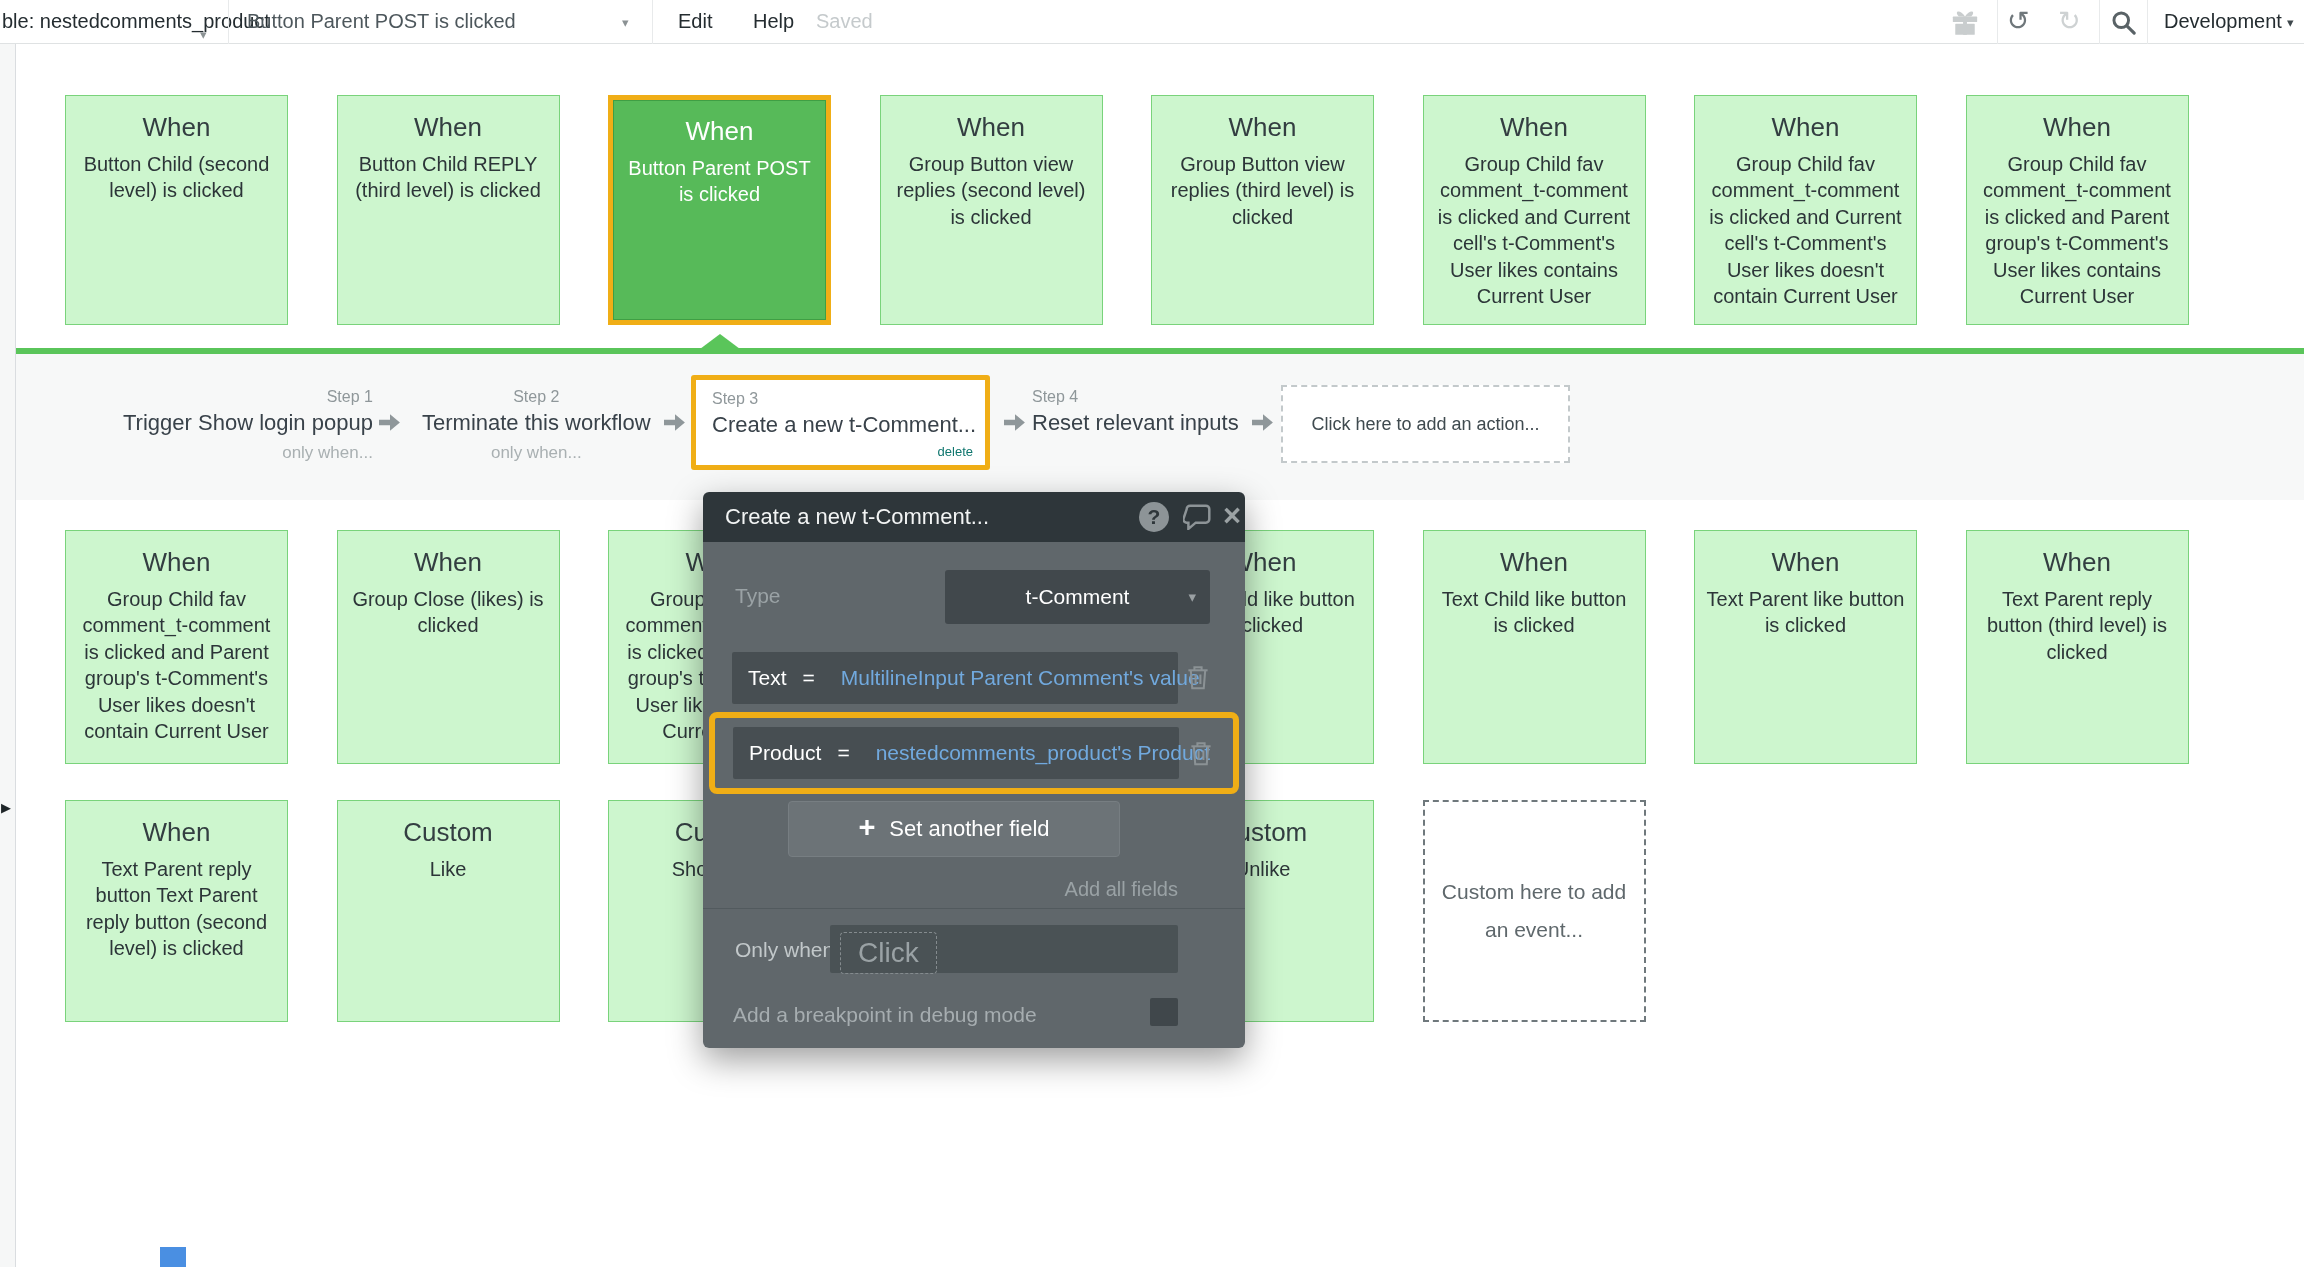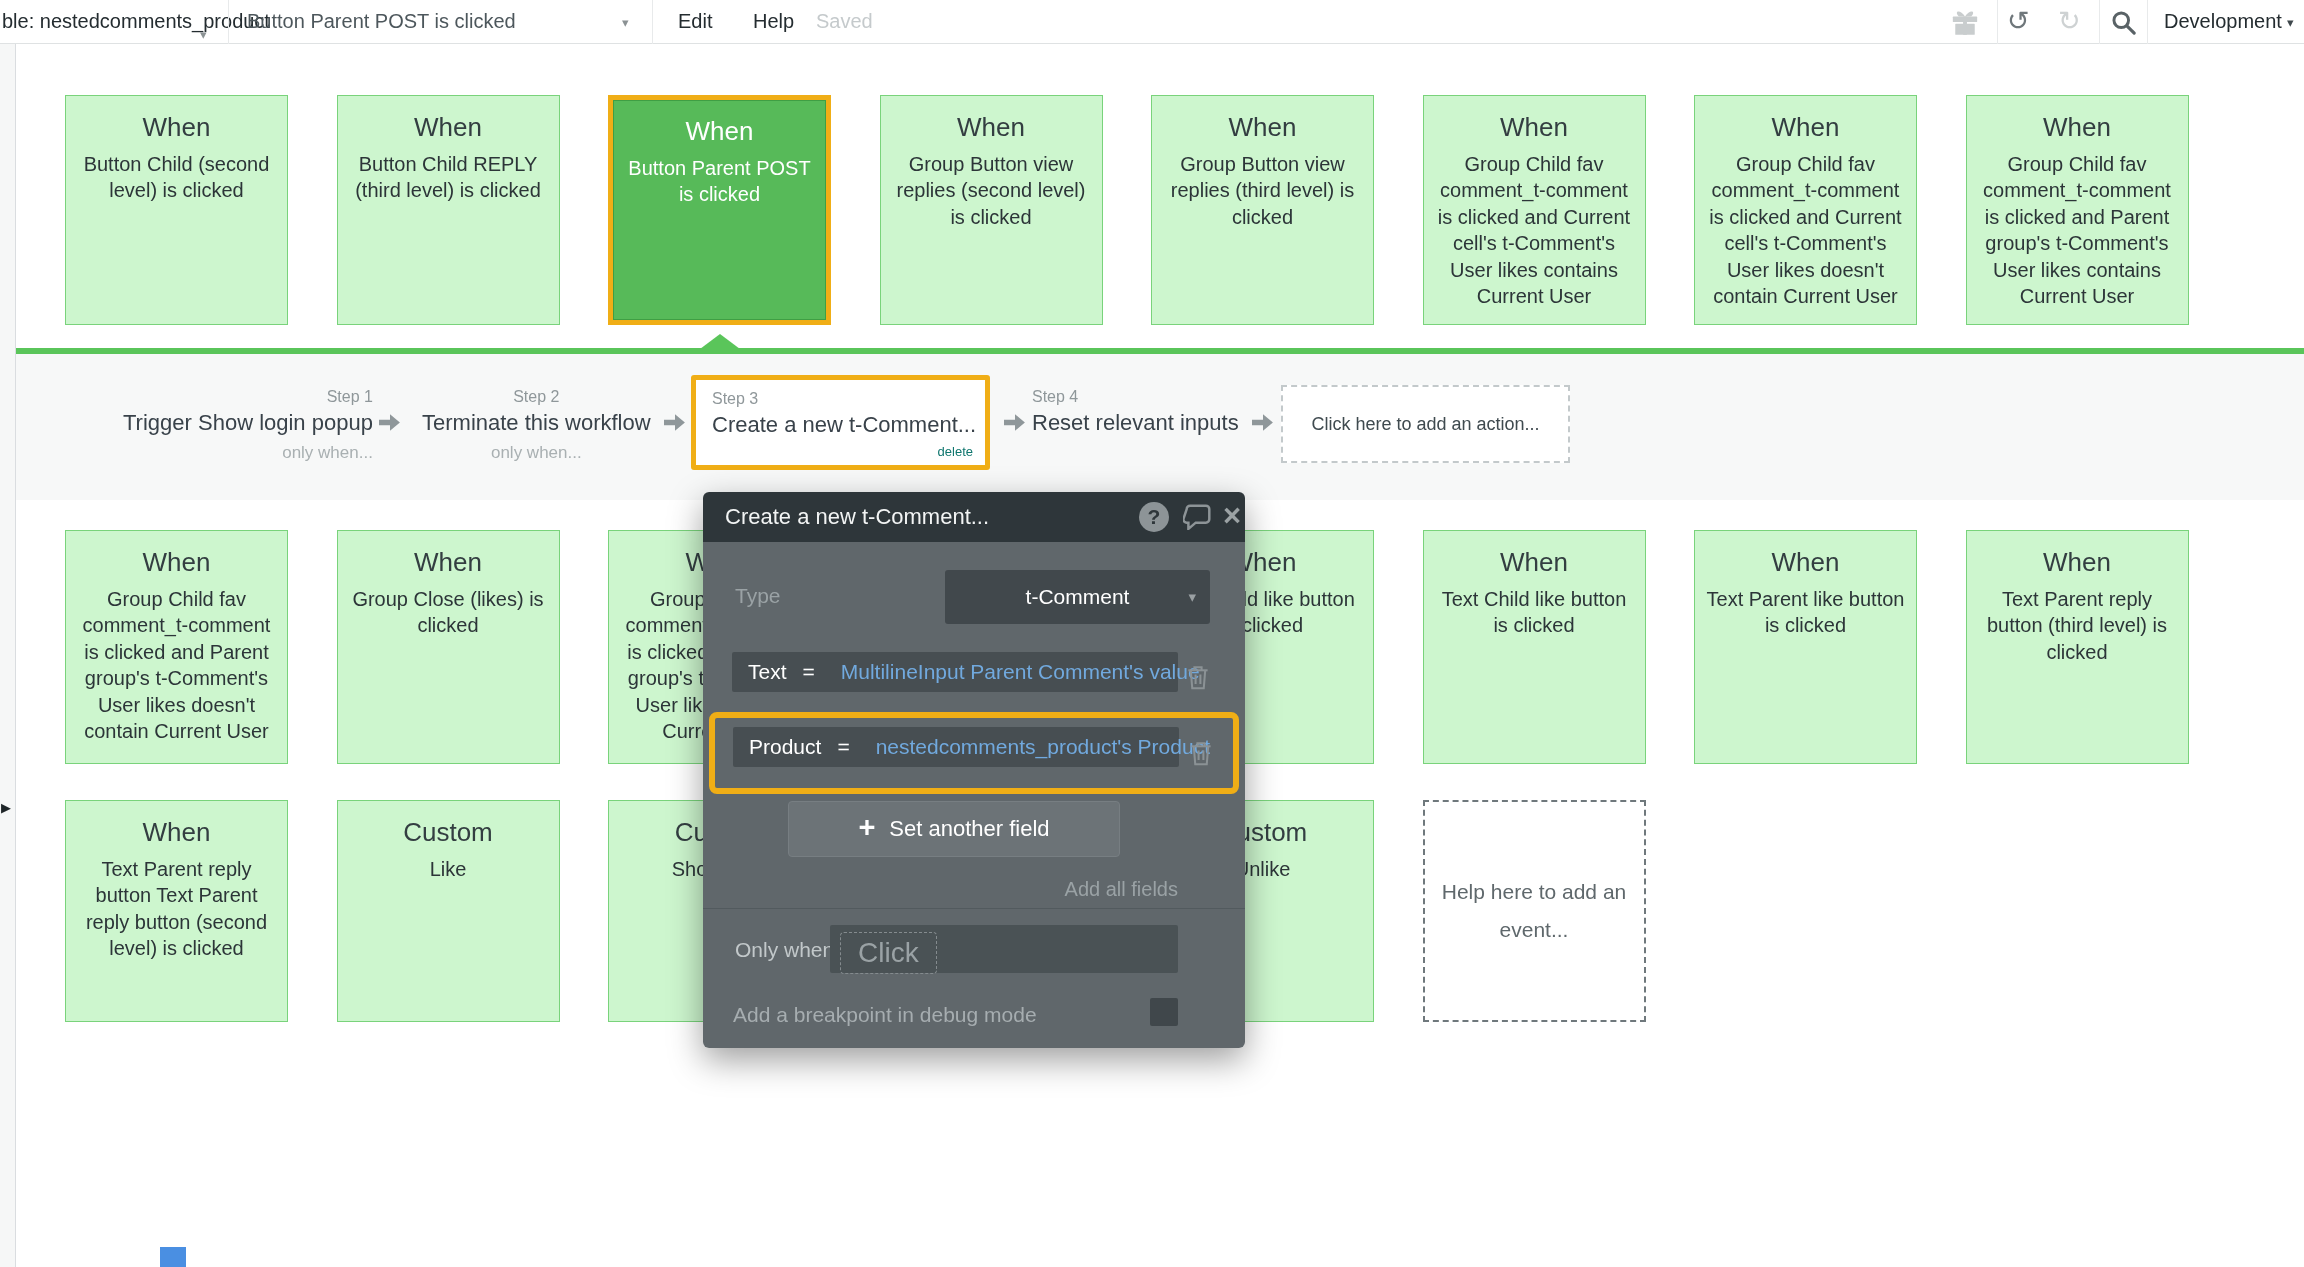--- a/index.html
+++ b/index.html
@@ -51,21 +51,21 @@
   #modal { position:absolute; left:703px; top:492px; width:542px; height:556px; z-index:20; border-radius:6px; box-shadow:0 12px 34px rgba(0,0,0,.38); }
   #modal-header { position:absolute; left:0; top:0; right:0; height:50px; background:#2e363a; border-radius:6px 6px 0 0; }
   #modal-title { position:absolute; left:22px; top:12px; font-size:22px; color:#f2f4f4; }
   #help-icon { position:absolute; left:436px; top:10px; width:30px; height:30px; border-radius:50%; background:#8d9497; color:#2e363a; font-size:21px; font-weight:bold; text-align:center; line-height:30px; }
   #comment-icon { position:absolute; left:480px; top:12px; }
   #close-icon { position:absolute; left:520px; top:4px; font-size:31px; font-weight:bold; color:#9ba2a4; line-height:40px; }
   #modal-body { position:absolute; left:0; top:50px; right:0; bottom:0; background:#60676b; border-radius:0 0 6px 6px; }
   .m-label { position:absolute; font-size:21px; color:#9aa2a5; }
   #type-dropdown { position:absolute; left:242px; top:28px; width:265px; height:54px; background:#41484c; border-radius:3px; color:#fff; font-size:21px; text-align:center; line-height:54px; }
   #type-dropdown .dd-caret { position:absolute; right:14px; top:0; font-size:15px; color:#9aa0a3; }
-  .field-row { position:absolute; left:29px; width:446px; height:40px; background:#474e52; border-radius:2px; display:flex; align-items:center; padding:0 16px; }
+  .field-row { position:absolute; left:29px; width:446px; height:52px; background:#474e52; border-radius:2px; display:flex; align-items:center; padding:0 16px; }
   .f-name { font-size:21px; color:#fff; }
   .f-eq { font-size:21px; color:#fff; margin-left:16px; }
   .f-val { font-size:21px; color:#71a9de; margin-left:26px; white-space:nowrap; }
   .trash { position:absolute; }
   #hl-box { position:absolute; left:6px; top:170px; width:530px; height:82px; border:6px solid #f0ae16; border-radius:8px; }
   #hl-box .field-row { left:18px; top:9px; }
   #set-field-btn { position:absolute; left:85px; top:259px; width:332px; height:56px; background:#6c7377; border:1px solid #777e82; border-radius:4px; color:#fff; font-size:22px; display:flex; align-items:center; justify-content:center; gap:14px; }
   #set-field-btn .plus { font-size:29px; font-weight:bold; margin-top:-3px; }
   #add-all-fields { position:absolute; right:67px; top:336px; font-size:20px; color:#9aa2a5; }
   #m-divider { position:absolute; left:0; right:0; top:366px; border-top:1px solid #525a5e; }
@@ -256,21 +256,21 @@
     </div>
     <div class="card">
       <div class="card-title"></div>
       <div class="card-body"></div>
     </div>
     <div class="card">
       <div class="card-title">Custom</div>
       <div class="card-body">Unlike</div>
     </div>
     <div class="card add-event">
-      <div class="ae-text">Help here to add an event...</div>
+      <div class="ae-text">Custom here to add an event...</div>
     </div>
   </div>
 
   <div id="modal">
     <div id="modal-header">
       <span id="modal-title">Create a new t-Comment...</span>
       <span id="help-icon">?</span>
       <span id="comment-icon">
         <svg width="30" height="26" viewBox="0 0 26 23" fill="none">
           <path d="M3 4.5a3 3 0 0 1 3-3h14a3 3 0 0 1 3 3v9a3 3 0 0 1-3 3h-9l-6.5 5.5v-5.5h-1.5a3 3 0 0 1-3-3z" stroke="#8d9497" stroke-width="2.2"></path>

